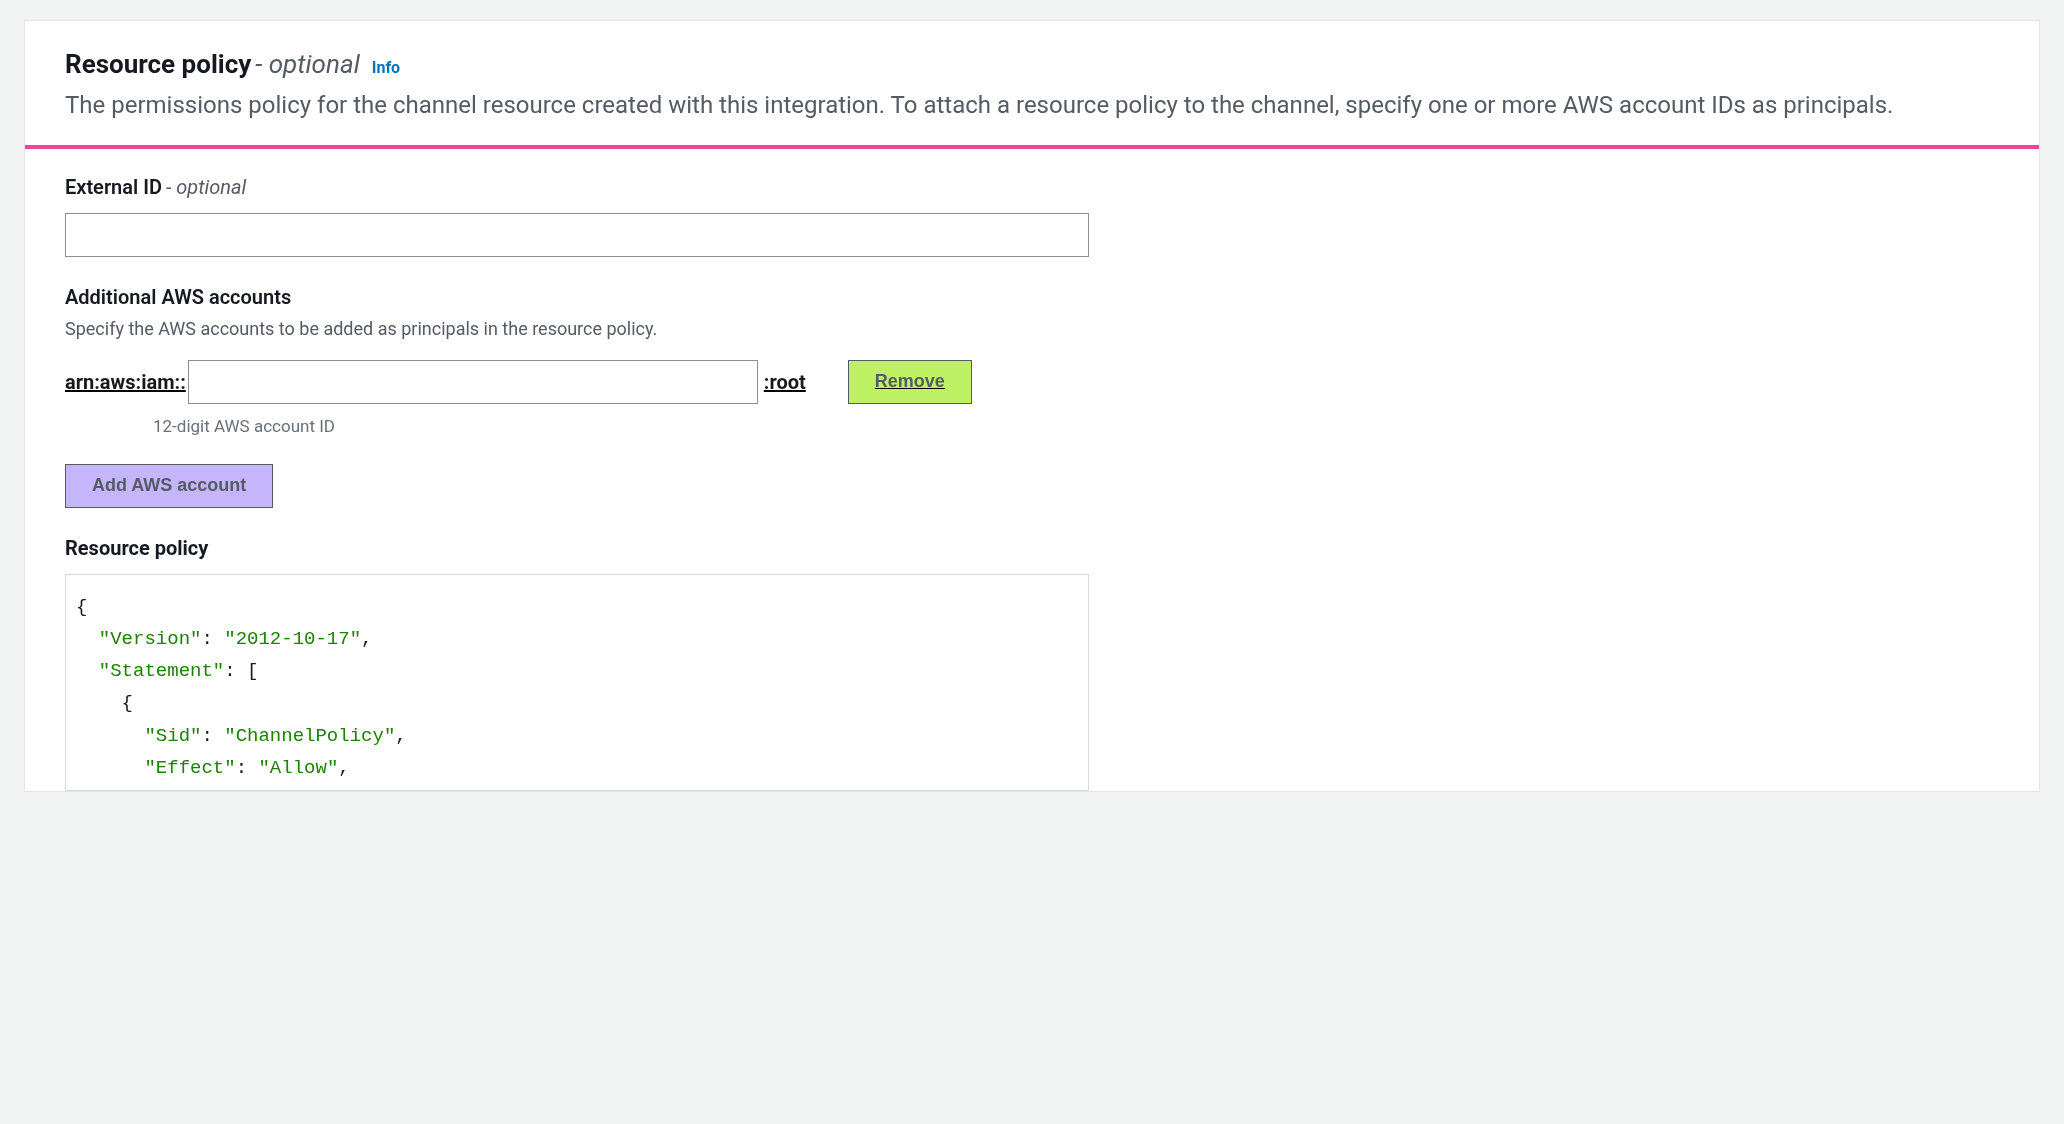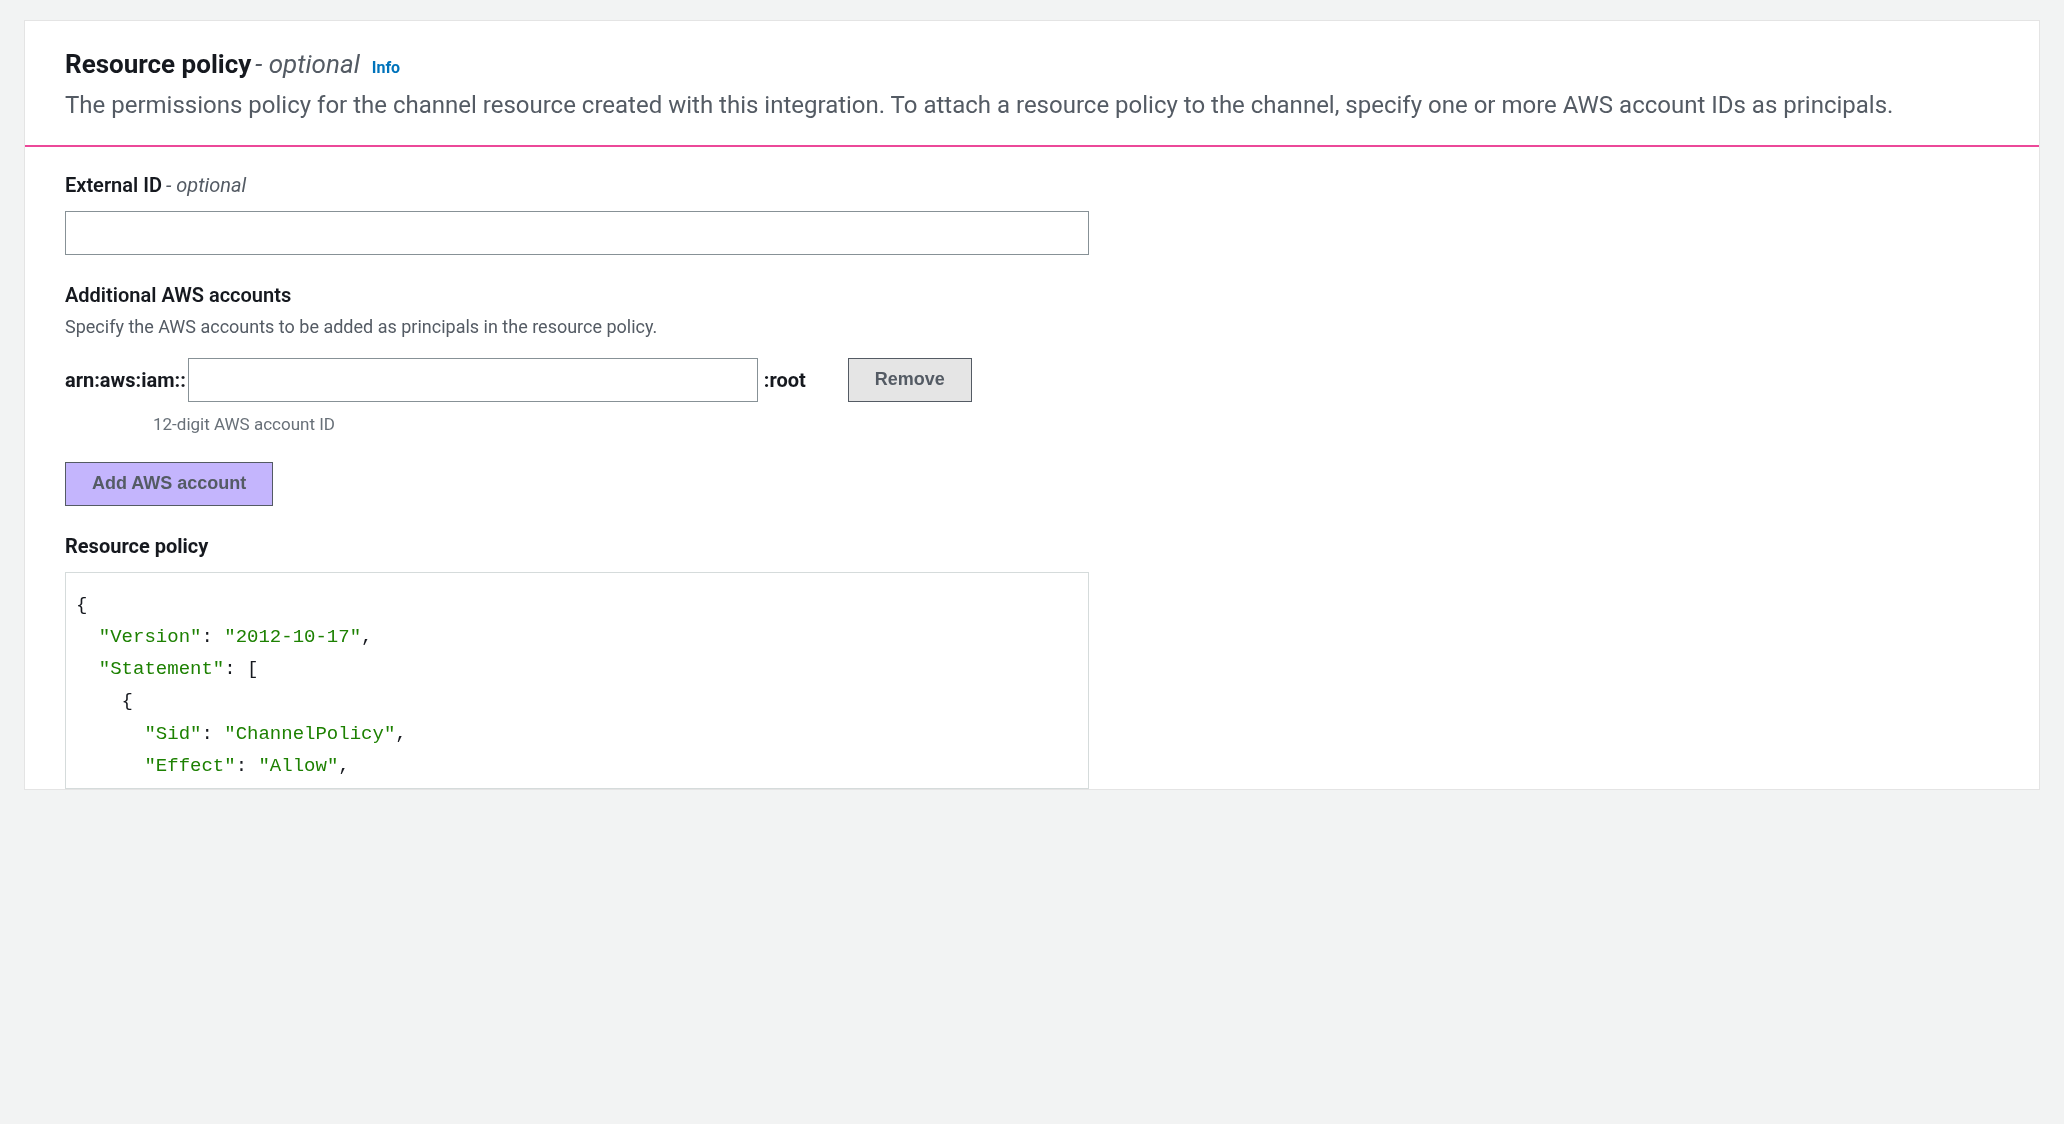--- a/index.html
+++ b/index.html
@@ -12,21 +12,21 @@
       background: #f2f3f3;
       padding: 0;
     }
     .container {
       background: #ffffff;
       margin: 20px 24px 0 24px;
       border: 1px solid #e4e4e4;
     }
     .header-section {
       padding: 28px 40px 22px 40px;
-      border-bottom: 2px solid #ec4899;
+      border-bottom: 4px solid #ec4899;
     }
     .header-title {
       font-size: 26px;
       font-weight: 700;
       color: #16191f;
       display: inline;
     }
     .optional-label {
       font-size: 26px;
       font-weight: 400;
@@ -83,20 +83,21 @@
       font-size: 20px;
       font-weight: 400;
       color: #16191f;
       margin-top: 20px;
     }
     .account-row {
       display: flex;
       align-items: center;
       margin-top: 18px;
       gap: 0;
+      text-decoration: underline;
     }
     .arn-prefix {
       font-size: 20px;
       font-weight: 700;
       color: #16191f;
     }
     .account-input {
       width: 570px;
       height: 44px;
       border: 1px solid #879196;
@@ -107,21 +108,21 @@
     .arn-suffix {
       font-size: 20px;
       font-weight: 700;
       color: #16191f;
       margin-left: 6px;
     }
     .remove-btn {
       height: 44px;
       padding: 0 26px;
       border: 1px solid #545b64;
-      background: #e5e5e5;
+      background: #bef264;
       color: #545b64;
       font-size: 18px;
       font-weight: 700;
       cursor: pointer;
       margin-left: 42px;
     }
     .hint-text {
       font-size: 17px;
       color: #687078;
       margin-top: 12px;

